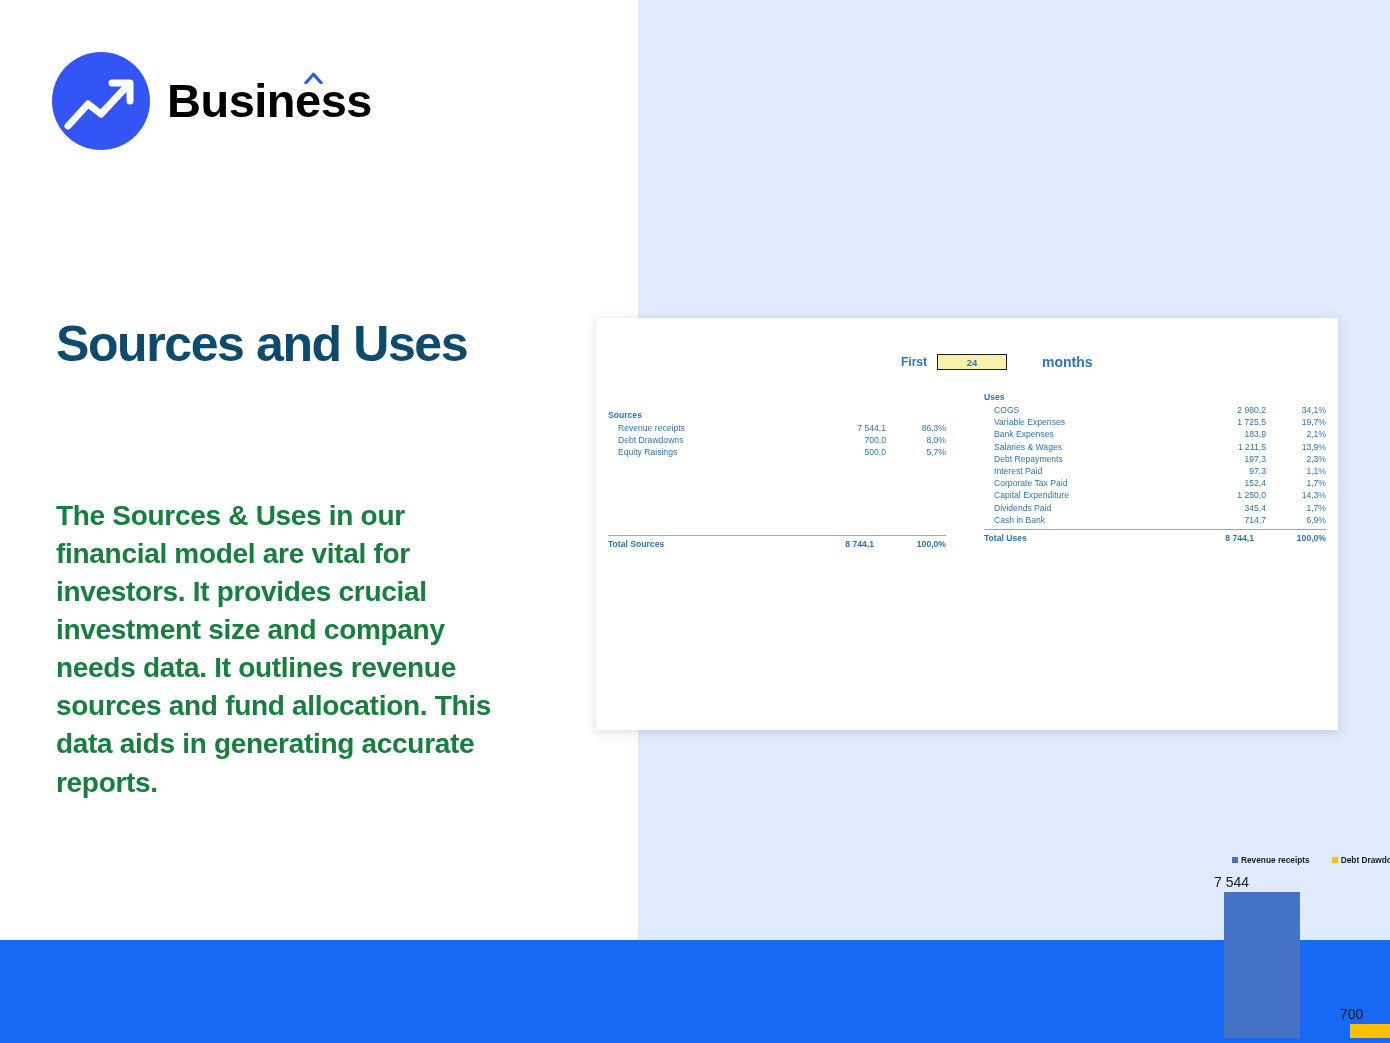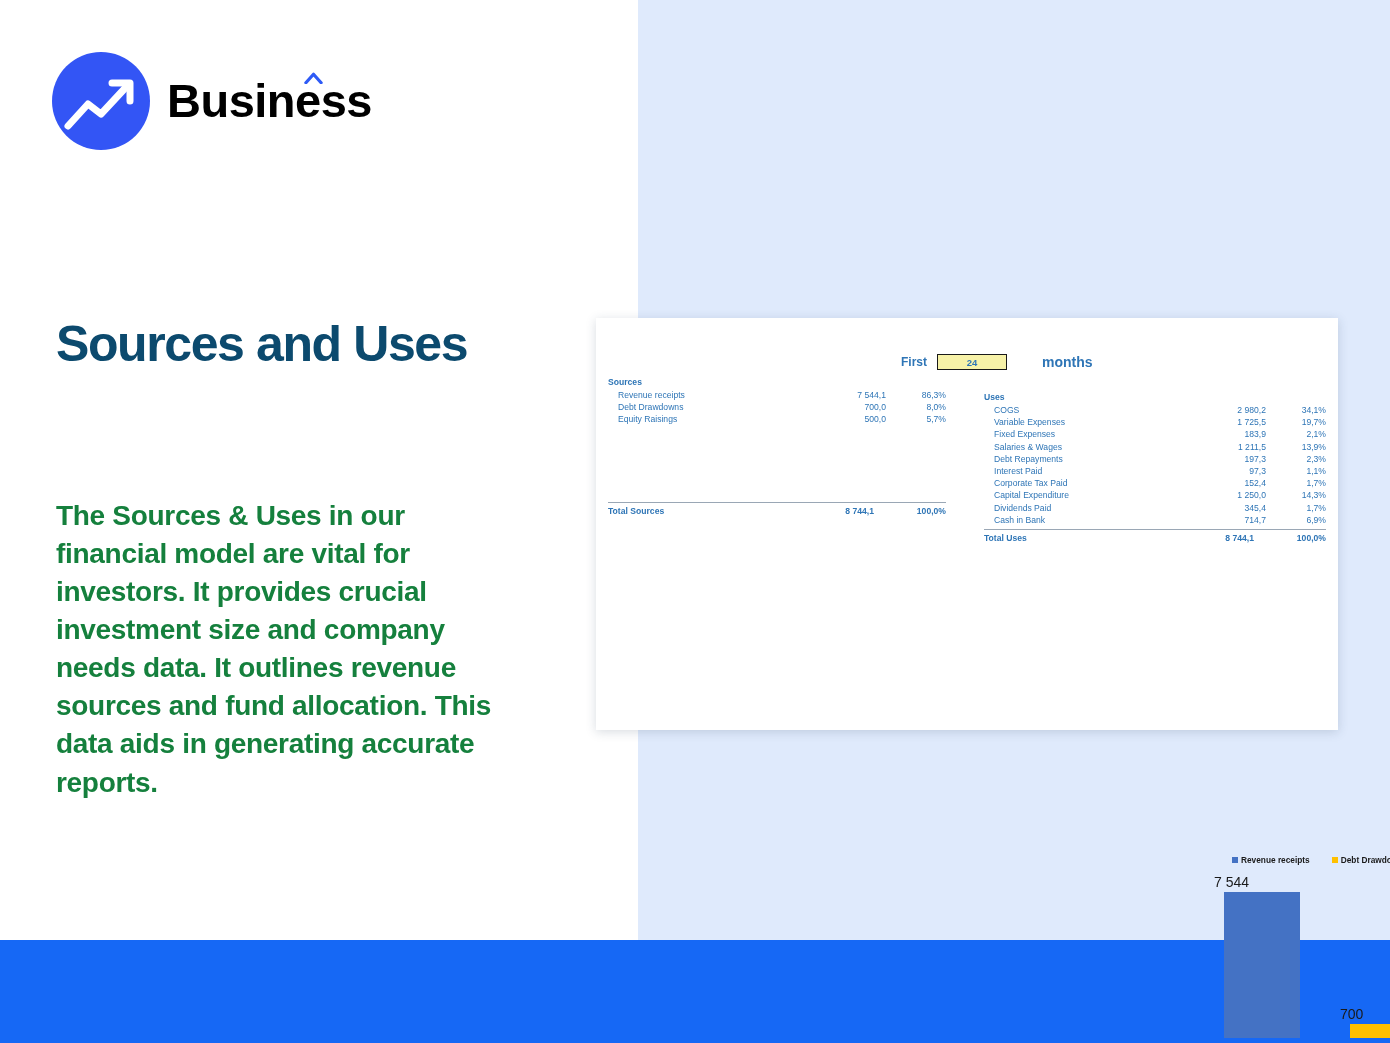--- a/index.html
+++ b/index.html
@@ -71,21 +71,21 @@
     position:absolute;left:329px;width:68px;height:14px;
     background:#f7f2a8;border:1.5px solid #1a1a1a;
     color:#2e75b6;font-size:9.5px;font-weight:bold;
     display:flex;align-items:center;justify-content:center;
   }
   .months-label{
     position:absolute;left:406px;font-size:14px;font-weight:bold;color:#2e75b6;margin-left:28px;
   }
 
   .tbl{position:absolute;font-size:8.6px;color:#2e75b6;}
-  .tbl.left{left:12px;top:59px;width:338px;}
+  .tbl.left{left:12px;top:92px;width:338px;}
   .tbl.right{left:388px;top:74px;width:342px;}
   .tbl .hdr{font-weight:bold;margin-bottom:2px;}
   .tbl .row{display:flex;line-height:12.2px;height:12.2px;}
   .tbl .row .nm{flex:1;padding-left:10px;white-space:nowrap;}
   .tbl .row .v1{width:78px;text-align:right;}
   .tbl .row .v2{width:60px;text-align:right;}
   .tbl .totbar{border-top:1px solid #9aa7b5;margin-top:3px;}
   .tbl .total{display:flex;font-weight:bold;line-height:14px;padding-top:1px;gap:12px;}
   .tbl .total .nm{flex:1;}
   .tbl .total .v1{width:78px;text-align:right;}
@@ -182,21 +182,21 @@
             <span class="nm">COGS</span>
             <span class="v1">2 980,2</span>
             <span class="v2">34,1%</span>
           </div>
           <div class="row">
             <span class="nm">Variable Expenses</span>
             <span class="v1">1 725,5</span>
             <span class="v2">19,7%</span>
           </div>
           <div class="row">
-            <span class="nm">Fixed Expenses</span>
+            <span class="nm">Bank Expenses</span>
             <span class="v1">183,9</span>
             <span class="v2">2,1%</span>
           </div>
           <div class="row">
             <span class="nm">Salaries &amp; Wages</span>
             <span class="v1">1 211,5</span>
             <span class="v2">13,9%</span>
           </div>
           <div class="row">
             <span class="nm">Debt Repayments</span>

